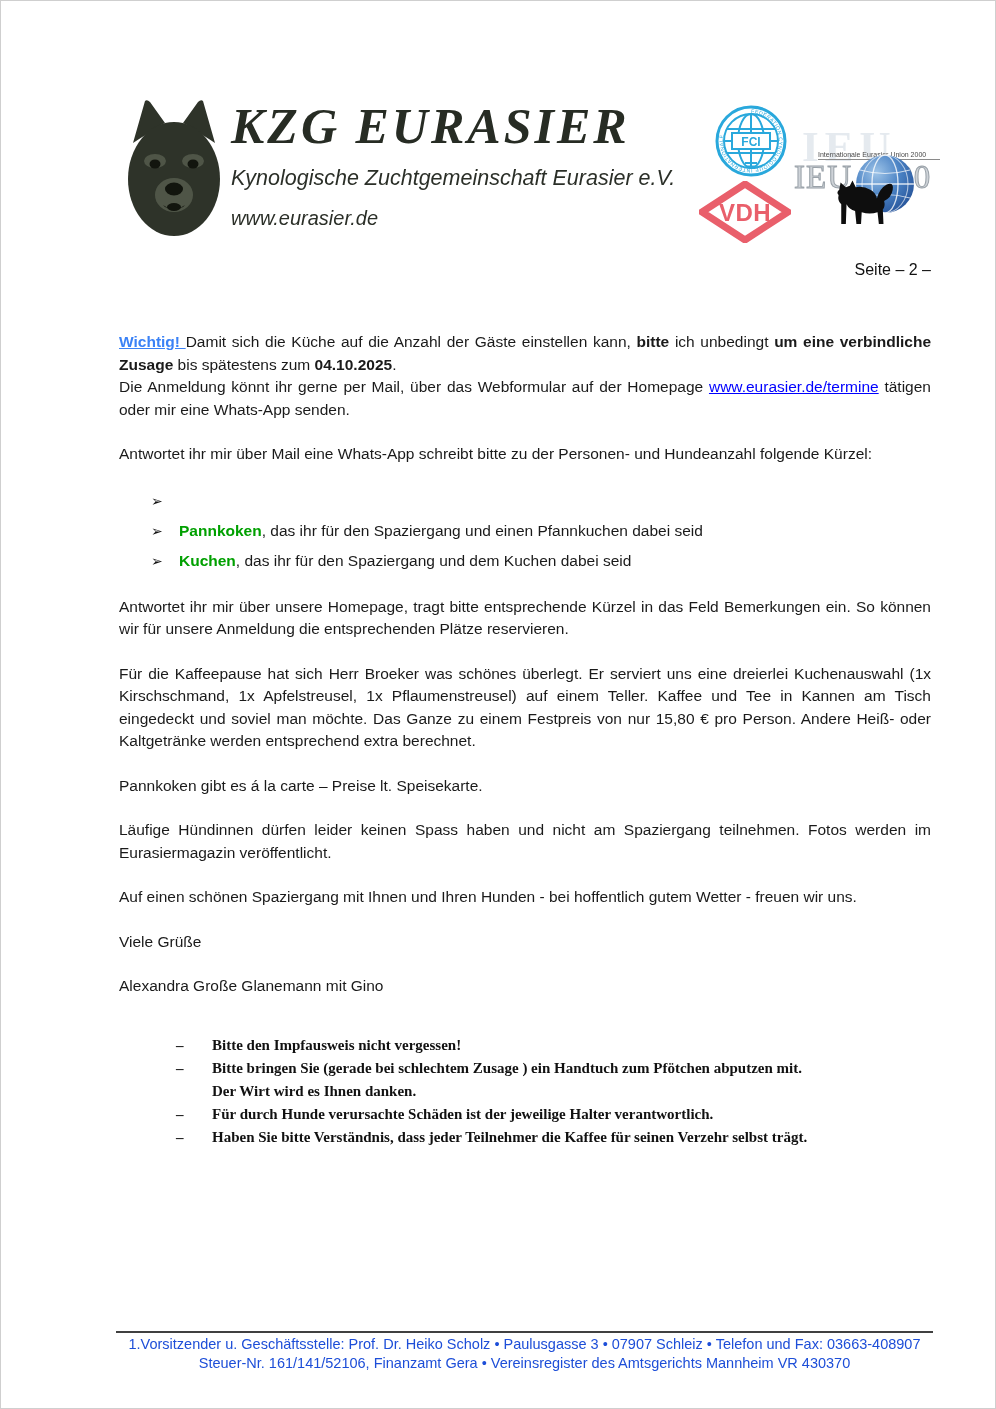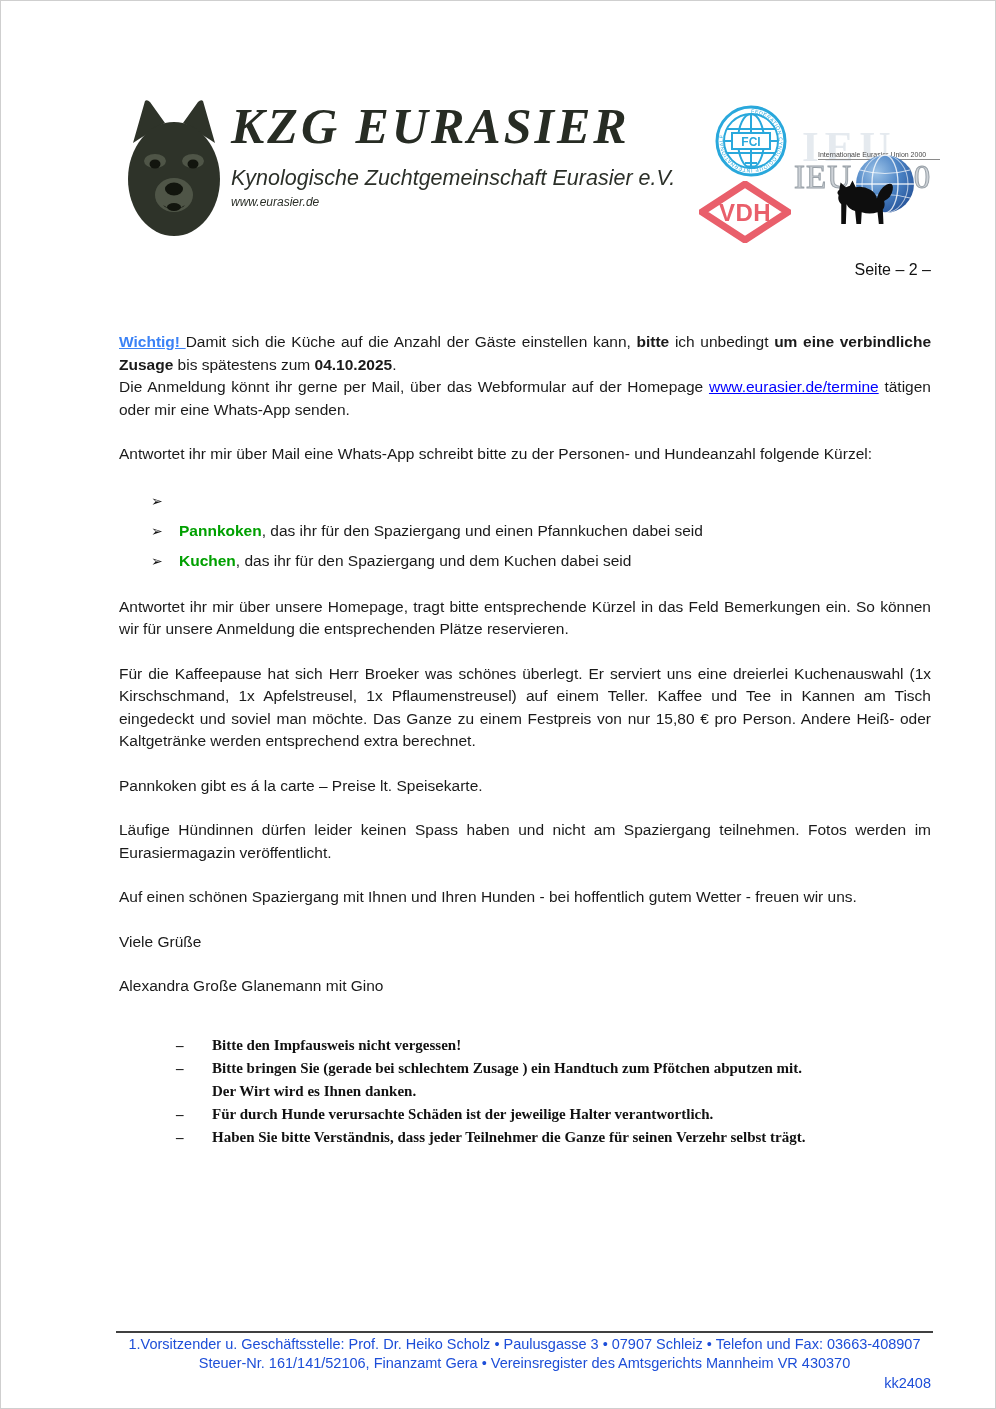--- a/index.html
+++ b/index.html
@@ -20,21 +20,21 @@
   .brand-title{
     font-family:"Liberation Serif","DejaVu Serif",serif;
     font-weight:bold;font-style:italic;
     font-size:50px;line-height:1;letter-spacing:3px;
     color:#272c24;white-space:nowrap;
   }
   .brand-sub{
     font-style:italic;font-size:21.5px;color:#2b2f28;
     margin-top:15px;white-space:nowrap;letter-spacing:0px;
   }
-  .brand-url{font-style:italic;font-size:12px;color:#2b2f28;margin-top:4px;}
+  .brand-url{font-style:italic;font-size:20px;color:#2b2f28;margin-top:16px;}
   .fci-logo{position:absolute;left:714px;top:104px;width:72px;height:72px;}
   .vdh-logo{position:absolute;left:698px;top:180px;width:92px;height:62px;}
   .ieu-logo{position:absolute;left:793px;top:110px;width:146px;height:124px;}
   .ieu-watermark{
     position:absolute;left:8px;top:14px;
     font-family:Liberation Serif, serif;
     font-size:43px;font-weight:bold;color:rgba(180,195,210,0.35);
     letter-spacing:6px;line-height:1;
   }
   .ieu-caption{
@@ -215,24 +215,23 @@
             <span style="display:block">Bitte bringen Sie (gerade bei schlechtem Zusage ) ein Handtuch zum Pfötchen abputzen mit.</span>
             <span style="display:block">Der Wirt wird es Ihnen danken.</span>
           </span>
       </div>
       <div class="note-item">
         <span class="note-dash">–</span>
         <span>Für durch Hunde verursachte Schäden ist der jeweilige Halter verantwortlich.</span>
       </div>
       <div class="note-item">
         <span class="note-dash">–</span>
-        <span>Haben Sie bitte Verständnis, dass jeder Teilnehmer die Ganze für seinen Verzehr selbst trägt.</span>
+        <span>Haben Sie bitte Verständnis, dass jeder Teilnehmer die Kaffee für seinen Verzehr selbst trägt.</span>
       </div>
     </div>
   </div>
 
   <div class="footer">
     <div>1.Vorsitzender u. Geschäftsstelle: Prof. Dr. Heiko Scholz • Paulusgasse 3 • 07907 Schleiz • Telefon und Fax: 03663-408907</div>
     <div>Steuer-Nr. 161/141/52106, Finanzamt Gera • Vereinsregister des Amtsgerichts Mannheim VR 430370</div>
-    <div class="footer-code">kk2408</div>
   </div>
 
 </div>
 
 </body></html>

